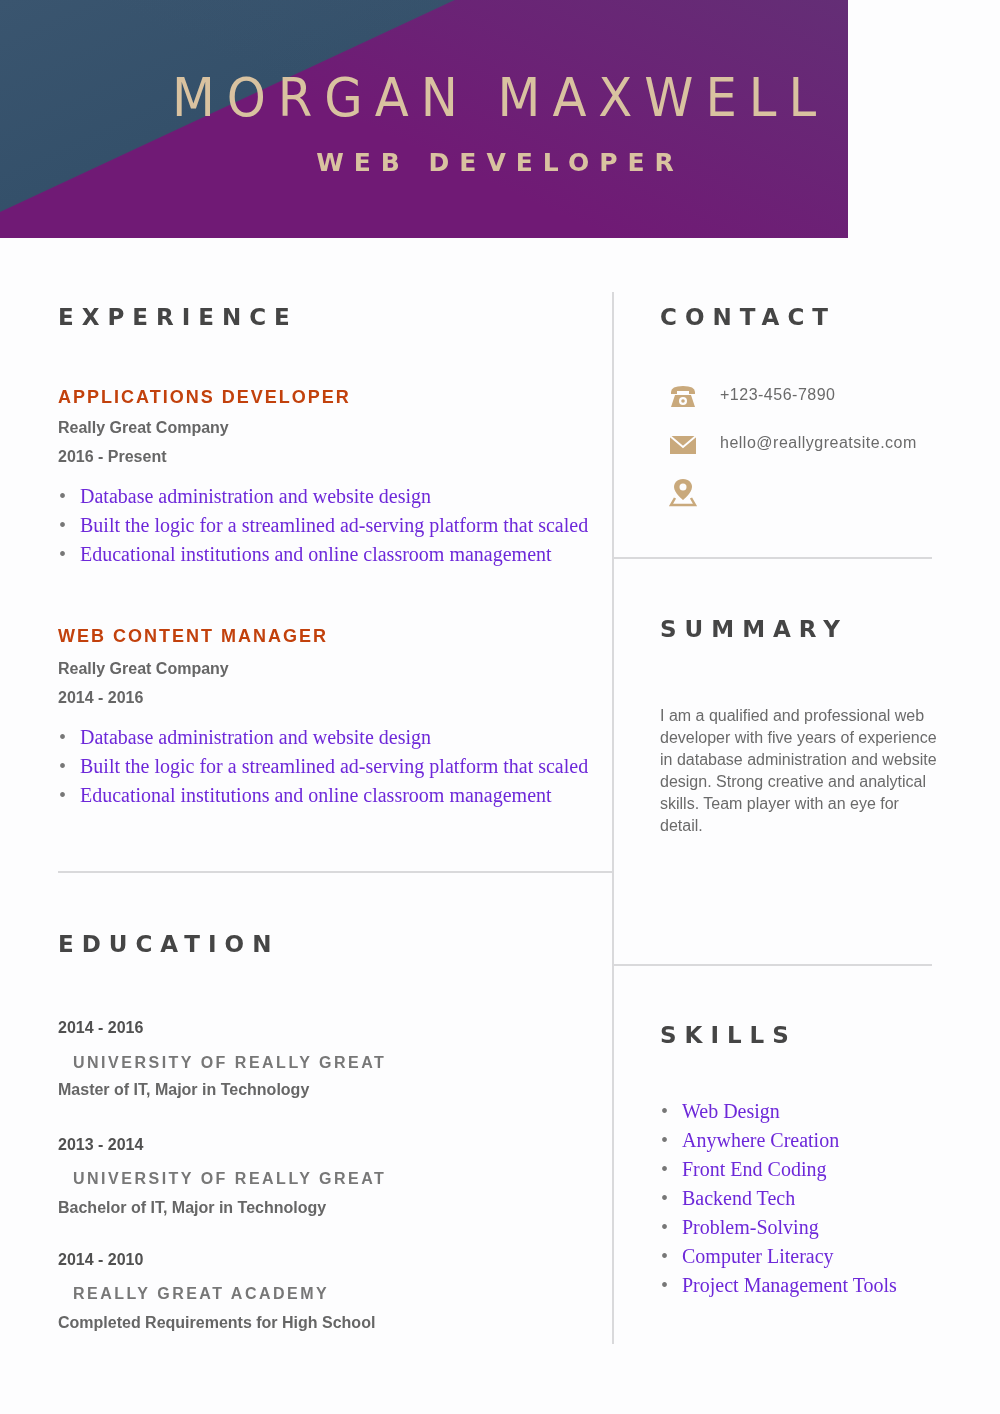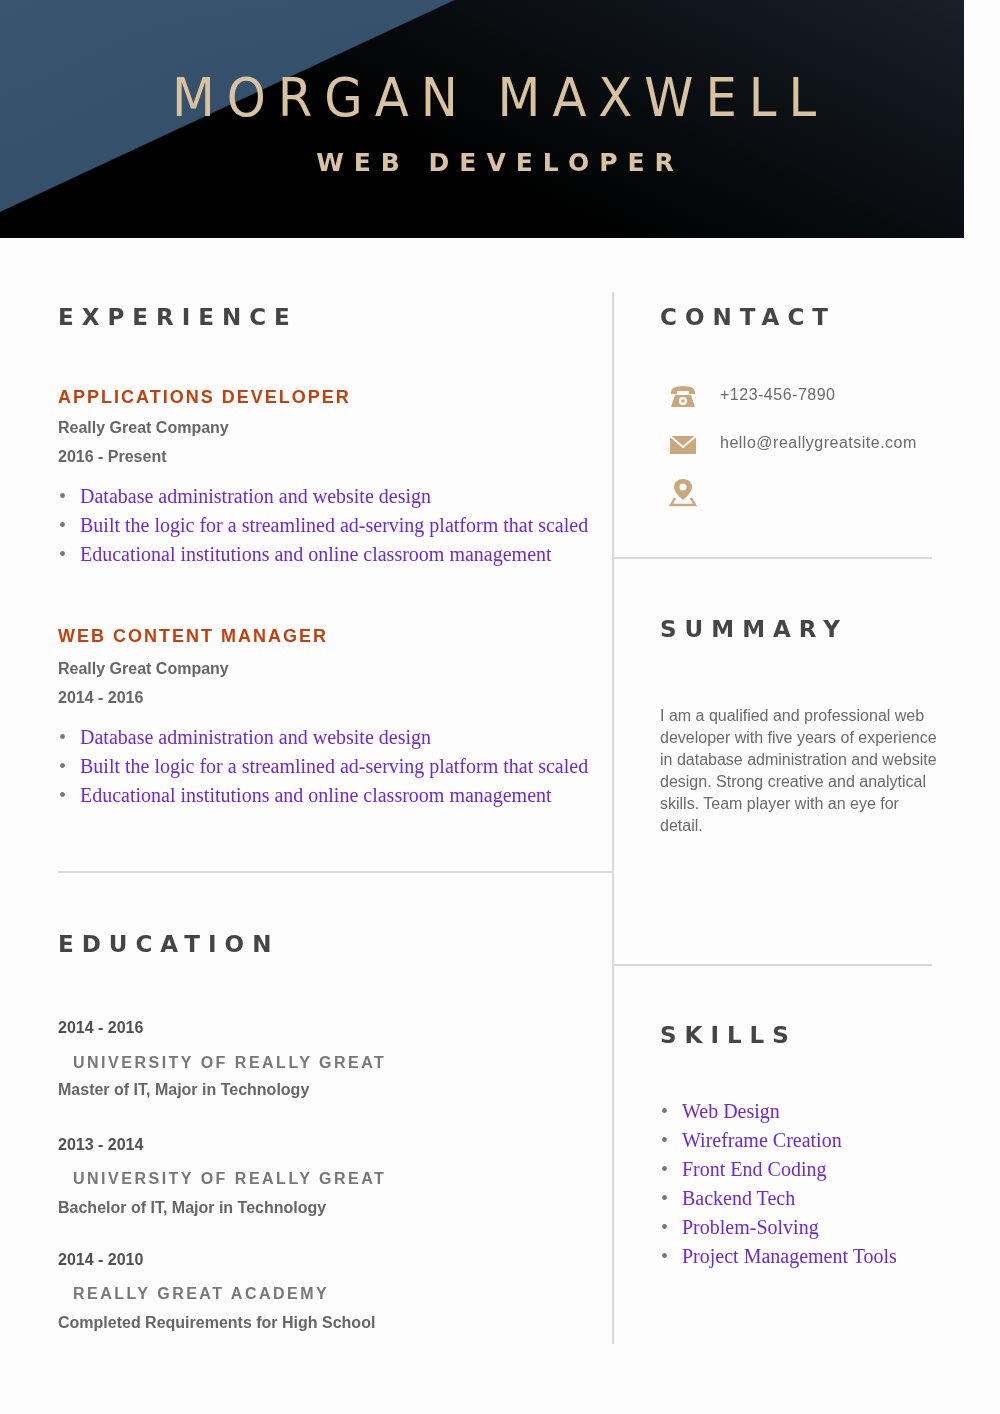--- a/index.html
+++ b/index.html
@@ -1,21 +1,21 @@
 <!DOCTYPE html>
 <html><head>
 <meta charset="utf-8">
 <style>
   * { box-sizing: border-box; margin: 0; padding: 0; }
   html, body { width: 1000px; height: 1414px; background: #fdfdfe; overflow: hidden; }
   body { font-family: "Liberation Sans", "DejaVu Sans", sans-serif; color: #555; position: relative; }
 
   .header {
-    position: absolute; left: 0; top: 0; width: 964px; height: 238px;
-    background: #000000; overflow: hidden;
+    position: absolute; left: 0; top: 0; width: 848px; height: 238px;
+    background: #701a75; overflow: hidden;
   }
   .header .shade {
     position: absolute; left: 0; top: 0; width: 1000px; height: 238px;
     background: linear-gradient(155deg, #3a556f 0%, #34506a 30%, rgba(0,0,0,0) 30.2%);
   }
   .header .shade2 {
     position: absolute; left: 0; top: 0; width: 1000px; height: 238px;
     background: linear-gradient(205deg, rgba(70,95,120,0.35) 0%, rgba(0,0,0,0) 60%);
   }
   .name {
@@ -136,18 +136,19 @@
     </svg>
   </span>
 </div>
 
 <div class="section-title" style="left:660px; top:616px;">SUMMARY</div>
 <div class="summary">I am a qualified and professional web developer with five years of experience in database administration and website design. Strong creative and analytical skills. Team player with an eye for detail.</div>
 
 <div class="section-title" style="left:660px; top:1022px;">SKILLS</div>
 <ul class="bullets" style="left:660px; top:1097px;">
   <li>Web Design</li>
-  <li>Wireframe Creation</li>
+  <li>Anywhere Creation</li>
   <li>Front End Coding</li>
   <li>Backend Tech</li>
   <li>Problem-Solving</li>
+  <li>Computer Literacy</li>
   <li>Project Management Tools</li>
 </ul>
 
 </body></html>

